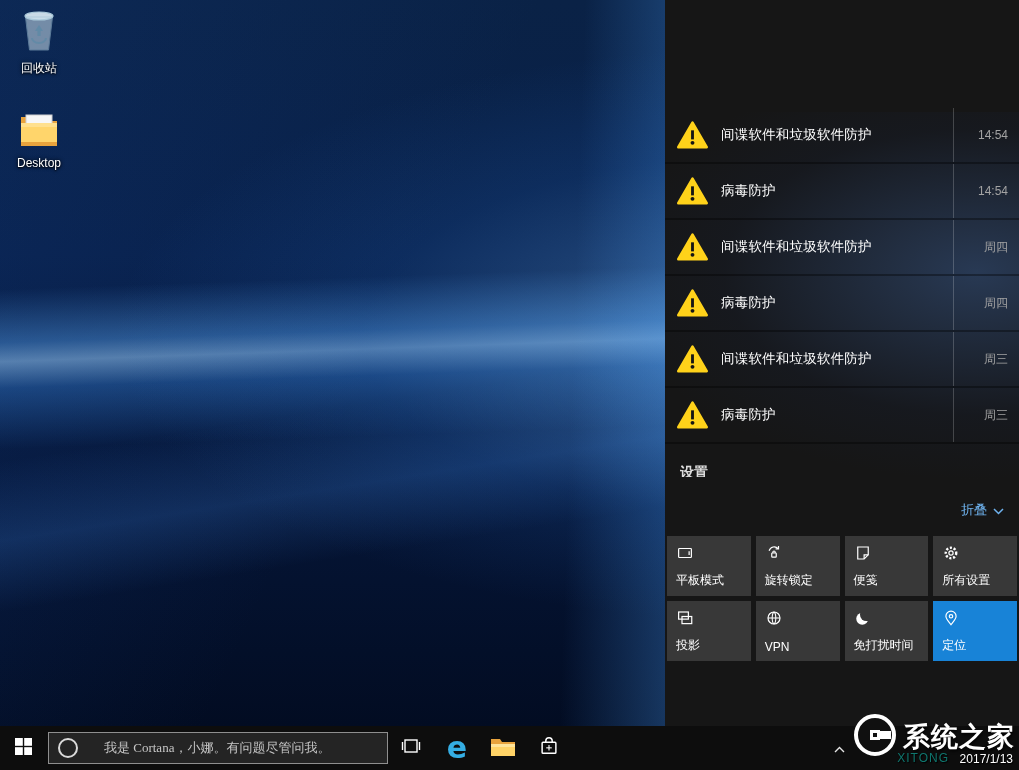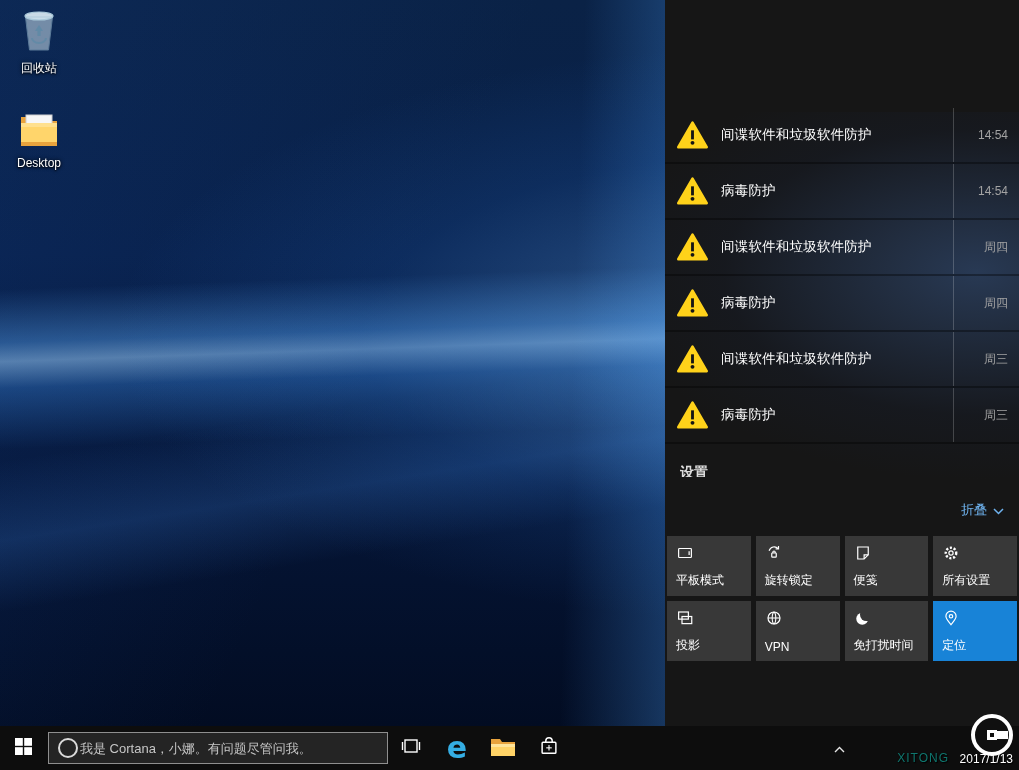--- a/index.html
+++ b/index.html
@@ -48,21 +48,21 @@
   .partial-group{position:absolute;top:464px;left:15px;height:13px;overflow:hidden;font-size:14px;font-weight:bold;opacity:.85;z-index:2;}
   .collapse-row{position:absolute;top:501px;right:15px;display:flex;align-items:center;gap:6px;color:#6fb3ef;font-size:13px;cursor:pointer;z-index:2;}
   .quick-actions{position:absolute;top:536px;left:2px;right:2px;display:grid;grid-template-columns:repeat(4,1fr);gap:5px;z-index:2;}
   .tile{height:60px;background:rgba(255,255,255,0.15);position:relative;cursor:pointer;}
   .tile.active{background:#1883d7;}
   .tile-icon{position:absolute;left:9px;top:8px;display:block;width:18px;height:18px;}
   .tile-label{position:absolute;left:9px;bottom:7px;font-size:12px;color:#fff;white-space:nowrap;}
   
   .taskbar{position:absolute;left:0;right:0;bottom:0;height:44px;background:#0d0d0d;display:flex;align-items:center;z-index:20;}
   .tb-btn{width:46px;height:44px;display:flex;align-items:center;justify-content:center;cursor:pointer;}
-  .search-box{width:320px;height:30px;background:#242424;border:1px solid #8f8f8f;display:flex;align-items:center;gap:0;padding:0 9px;margin-left:2px;}
+  .search-box{width:320px;height:30px;background:#242424;border:1px solid #8f8f8f;display:flex;align-items:center;gap:24px;padding:0 9px;margin-left:2px;font-family:Liberation Serif, serif;}
   .cortana-ring{width:16px;height:16px;border:2px solid #dadada;border-radius:50%;flex:0 0 16px;}
   .search-box input{flex:1;background:transparent;border:none;outline:none;color:#ccc;font-size:13px;font-family:inherit;}
   .search-box input::placeholder{color:#c6c6c6;opacity:1;}
   .edge-e{color:#35aee4;font-size:30px;font-weight:bold;line-height:1;font-family:"DejaVu Sans",sans-serif;}
   .tray-chevron{position:absolute;left:828px;top:0;width:22px;height:44px;display:flex;align-items:center;justify-content:center;cursor:pointer;}
   .clock-date{position:absolute;right:6px;bottom:4px;font-size:12px;color:#fff;z-index:40;text-shadow:1px 1px 1px #000;cursor:pointer;}
   
   .wm-main{position:absolute;right:4px;bottom:8px;display:flex;align-items:center;gap:5px;z-index:50;pointer-events:none;}
   .wm-title{font-size:27px;font-weight:bold;color:#fff;letter-spacing:1px;text-shadow:1px 2px 3px rgba(0,0,0,0.85);}
   .wm-sub{position:absolute;right:70px;bottom:5px;font-size:12px;color:#0f766e;letter-spacing:1px;z-index:50;text-shadow:1px 1px 1px #000;pointer-events:none;}
@@ -340,14 +340,15 @@
 
 <div class="wm-main">
   <span>
     <svg width="46" height="46" viewBox="0 0 46 46">
       <circle cx="23" cy="23" r="19" fill="#101010" stroke="#fff" stroke-width="4"></circle>
       <rect x="25" y="19" width="14" height="8" fill="#fff"></rect>
       <rect x="18" y="18" width="10" height="10" fill="#fff"></rect>
       <rect x="21" y="21" width="4" height="4" fill="#101010"></rect>
     </svg>
   </span>
+  <span class="wm-title">系统之家</span>
 </div>
 <span class="wm-sub">XITONG</span>
 
 </body></html>

